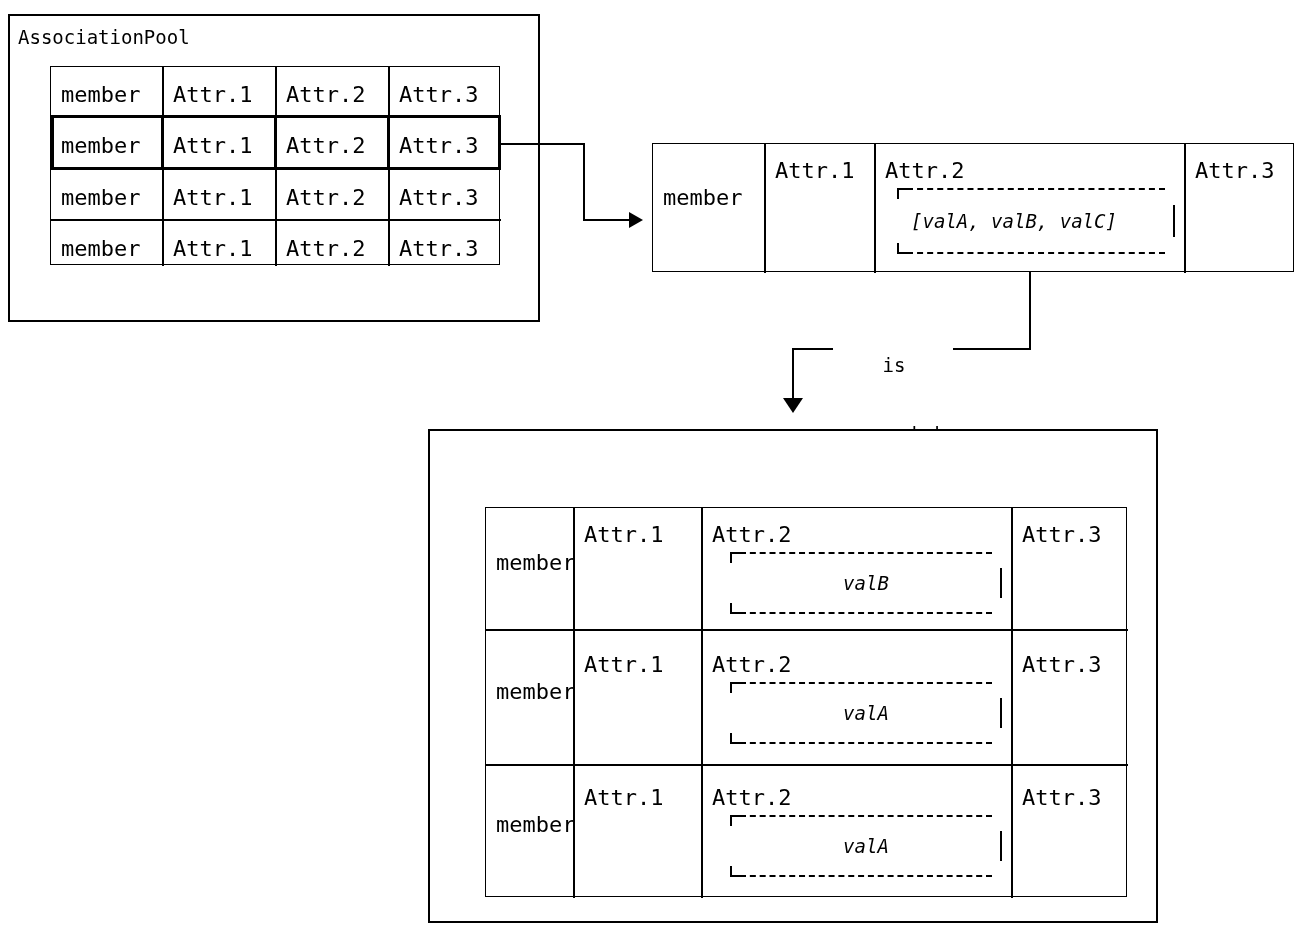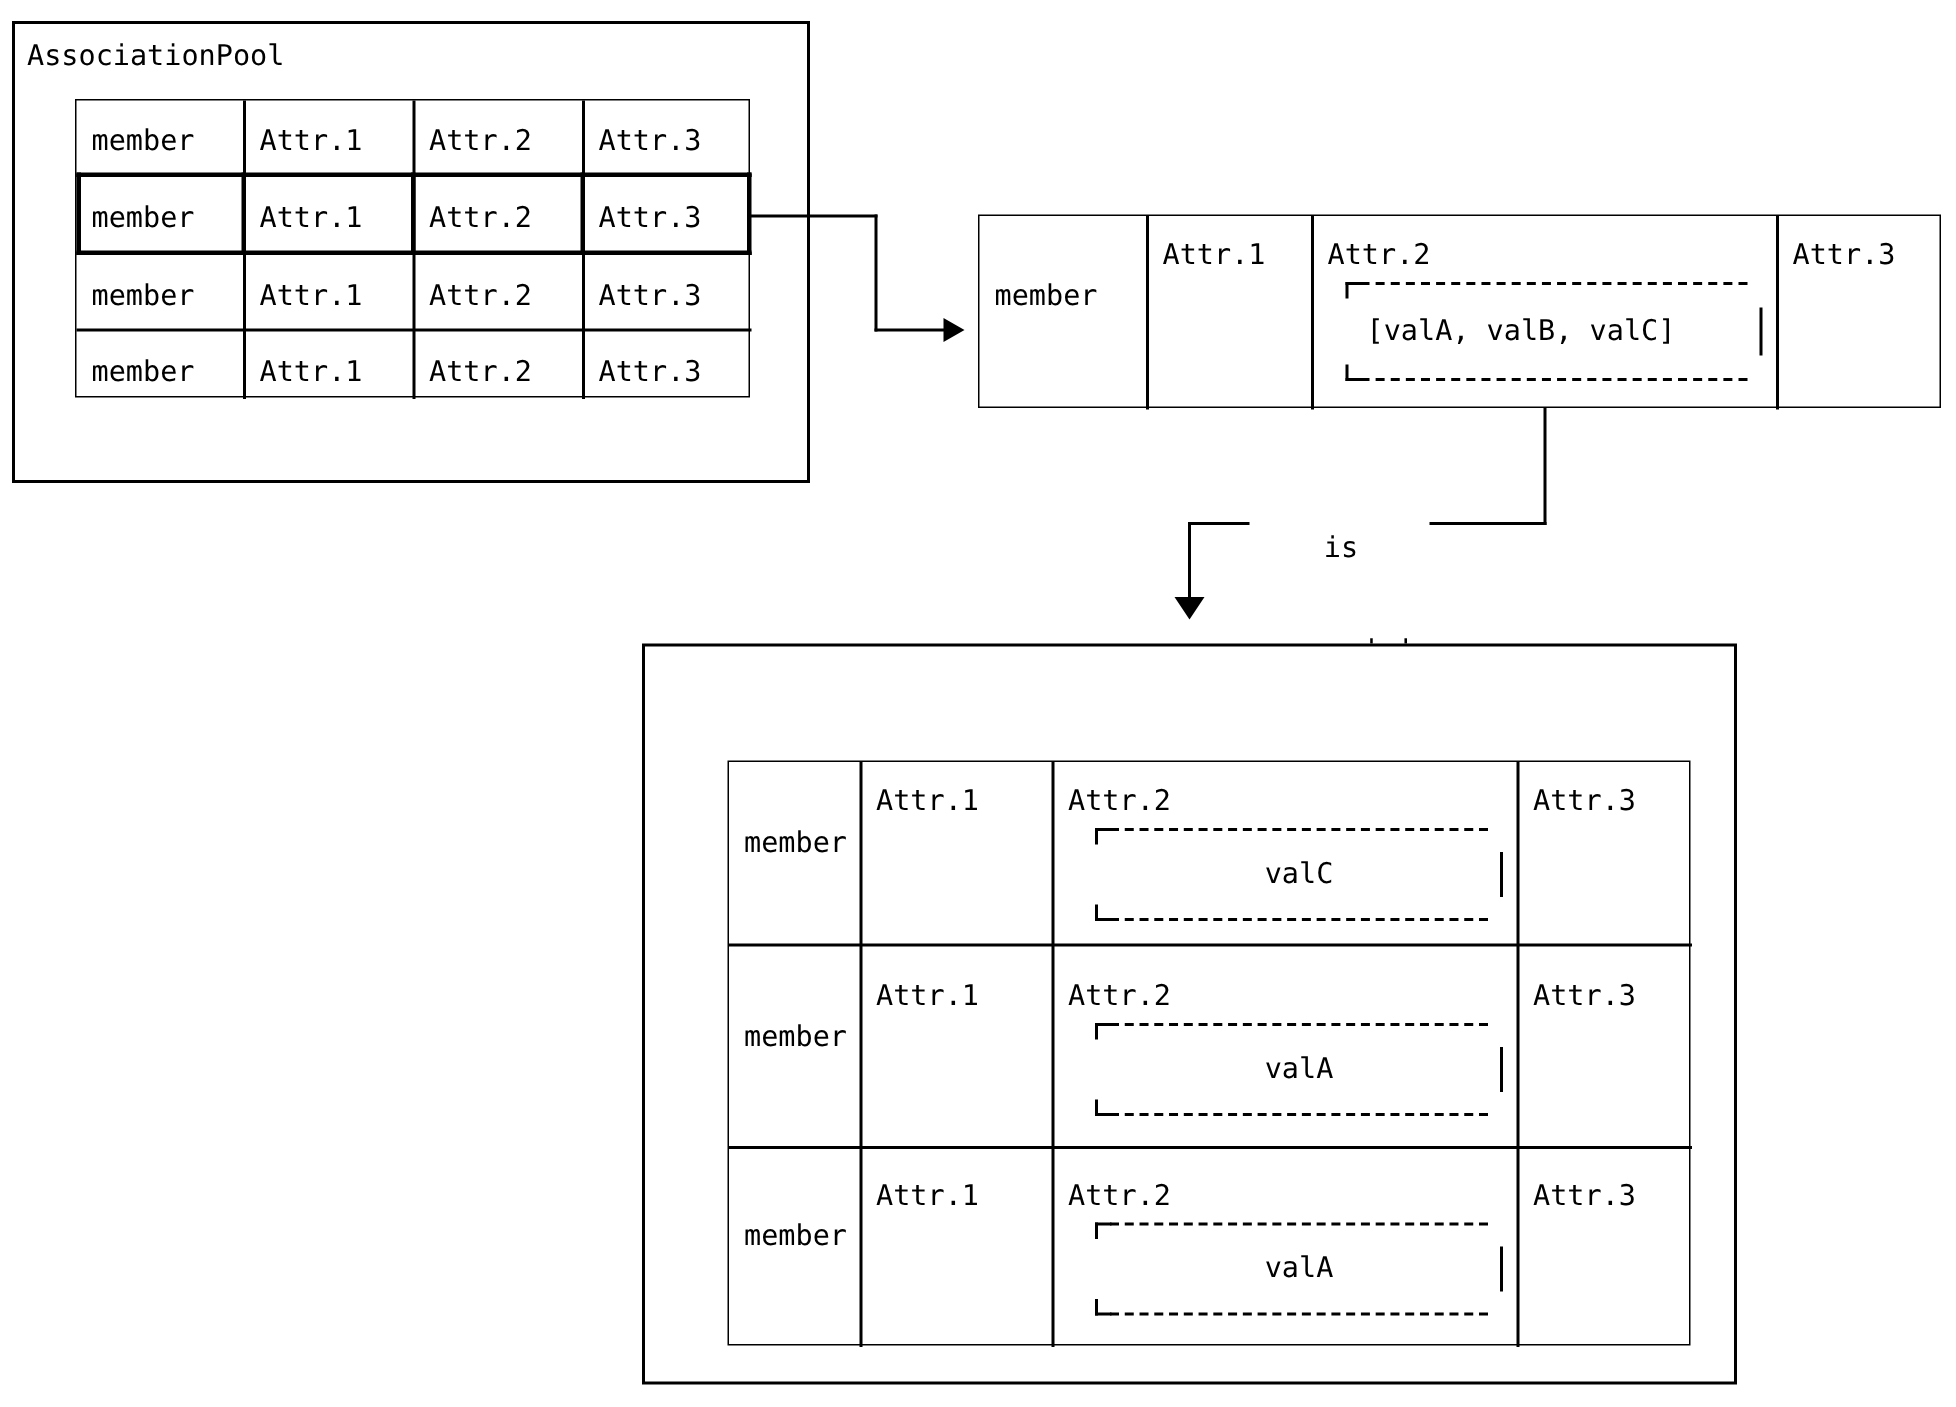--- a/index.html
+++ b/index.html
@@ -39,21 +39,21 @@
 
   
   .grid {
     position: absolute;
     border: 1.5px solid #000;
     box-sizing: border-box;
     background: #fff;
   }
   .cell-text {
     position: absolute;
-    font-size: 19px;
+    font-size: 22px;
     line-height: 19px;
     white-space: pre;
   }
   .vline {
     position: absolute;
     background: #000;
     width: 1.5px;
   }
   .hline {
     position: absolute;
@@ -95,20 +95,21 @@
   }
   .dash-text {
     position: absolute;
     left: 0; right: 0;
     top: 50%;
     transform: translateY(-50%);
     text-align: center;
     font-size: 19px;
     line-height: 19px;
     white-space: pre;
+    font-style: italic;
   }
   .dash-text.leftal {
     text-align: left;
     padding-left: 14px;
   }
 
   
   .conn {
     position: absolute;
     background: #000;
@@ -241,21 +242,21 @@
     <div class="cell-text" style="left:98px; top:17px;">Attr.1</div>
     <div class="cell-text" style="left:226px; top:17px;">Attr.2</div>
     <div class="cell-text" style="left:536px; top:17px;">Attr.3</div>
 
     <div class="dashbox" style="left:244px; top:44px; width:272px; height:62px;">
       <div class="dash-top"></div>
       <div class="dash-bottom"></div>
       <div class="corner tl"></div>
       <div class="corner bl"></div>
       <div class="right-bar"></div>
-      <div class="dash-text">valC</div>
+      <div class="dash-text">valB</div>
     </div>
 
     <div class="cell-text" style="left:10px; top:174px;">member</div>
     <div class="cell-text" style="left:98px; top:147px;">Attr.1</div>
     <div class="cell-text" style="left:226px; top:147px;">Attr.2</div>
     <div class="cell-text" style="left:536px; top:147px;">Attr.3</div>
 
     <div class="dashbox" style="left:244px; top:174px; width:272px; height:62px;">
       <div class="dash-top"></div>
       <div class="dash-bottom"></div>

